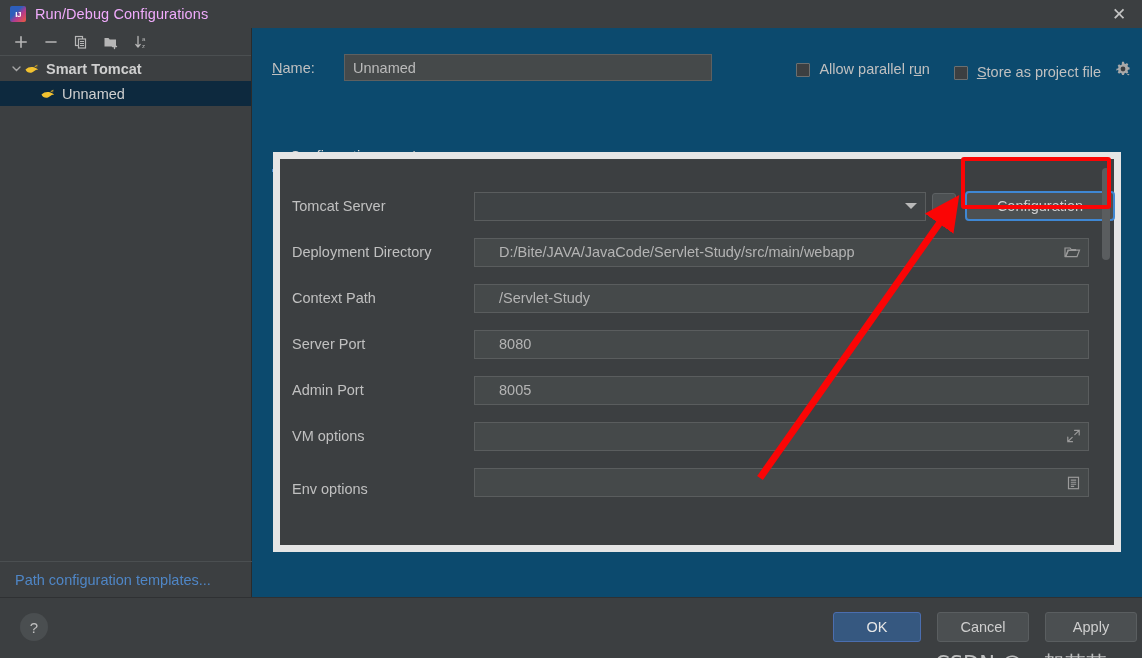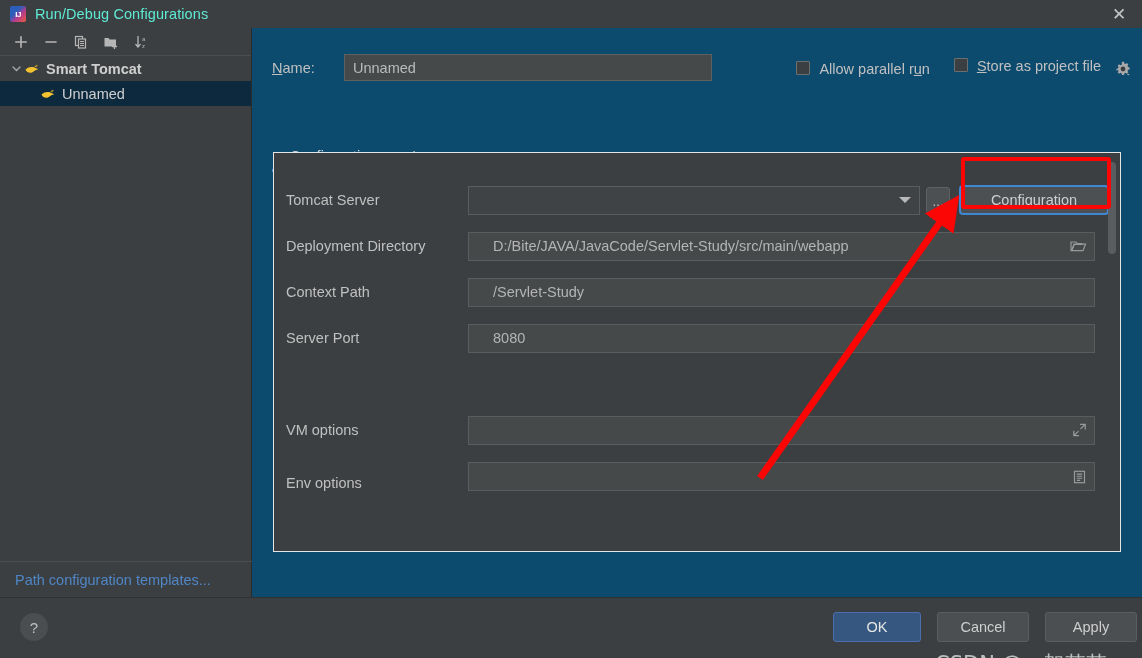--- a/index.html
+++ b/index.html
@@ -23,21 +23,21 @@
     width: 16px; height: 16px; margin-left: 10px; margin-right: 9px;
     background: linear-gradient(135deg,#2d5ebb 0%,#2d5ebb 38%,#b33b8e 60%,#ef5a3d 100%);
     border-radius: 2px; position: relative; flex: none;
   }
   .ij-logo::after {
     content: "IJ"; position: absolute; inset: 0;
     font-size: 8px; font-weight: bold; color: #fff;
     display: flex; align-items: center; justify-content: center;
     letter-spacing: -0.5px;
   }
-  .title-text { font-size: 14.5px; color: #5eead4; letter-spacing: .1px; }
+  .title-text { font-size: 14.5px; color: #f0abfc; letter-spacing: .1px; }
   .win-close {
     position: absolute; right: 8px; top: 2px; width: 30px; height: 24px;
     display: flex; align-items: center; justify-content: center;
     color: #c4c4c4; font-size: 17px; line-height: 1; cursor: default;
   }
 
   
   .left-panel {
     position: absolute; left: 0; top: 28px; width: 252px; height: 569px;
     background: #3c3f41;
@@ -79,36 +79,36 @@
   .name-label { font-size: 14.5px; color: #c0c0c0; width: 72px; }
   .name-label u { text-decoration: underline; }
   .name-input {
     width: 368px; height: 27px; background: #45494a;
     border: 1px solid #5e6060; color: #bbbbbb;
     font-size: 14.5px; font-family: "Liberation Sans", sans-serif;
     padding: 0 8px; outline: none;
   }
 
   .opts-row { position: absolute; right: 8px; top: 30px; display: flex; align-items: center; gap: 24px; }
-  .opt { display: flex; align-items: flex-start; gap: 9px; font-size: 14.5px; color: #c0c0c0; cursor: default; }
+  .opt { display: flex; align-items: flex-end; gap: 9px; font-size: 14.5px; color: #c0c0c0; cursor: default; }
   .cbox { width: 14px; height: 14px; border: 1px solid #6b6f70; background: #3c3f41; border-radius: 1px; flex: none; }
   .gear-wrap { margin-left: 2px; width: 22px; height: 22px; position: relative; display: flex; align-items: center; justify-content: center; }
 
   
   .tabs { position: absolute; left: 20px; top: 112px; display: flex; align-items: flex-end; height: 32px; }
   .tab { font-size: 14.5px; color: #bcbcbc; padding: 0 18px 8px 18px; cursor: pointer; position: relative; }
   .tab.active { color: #d6d6d6; }
   .tab.active::after {
     content: ""; position: absolute; left: 0; right: 0; bottom: 0; height: 3px; background: #4a88c7;
   }
 
   
   .form-card {
     position: absolute; left: 21px; top: 124px; width: 848px; height: 400px;
-    border: 1px solid #e5e5e5; background: #3c3f41;
+    border: 7px solid #e5e5e5; background: #3c3f41;
   }
   .form-inner { position: absolute; left: 0; top: 0; right: 15px; bottom: 0; }
   .frow { position: absolute; left: 12px; right: 10px; height: 30px; display: flex; align-items: center; }
   .flabel { width: 182px; font-size: 14.5px; color: #c0c0c0; flex: none; }
   .finput {
     flex: 1; height: 29px; background: #45494a; border: 1px solid #5a5d5e;
     display: flex; align-items: center; padding: 0 24px; font-size: 14.5px; color: #b4b4b4;
     position: relative;
   }
   .f-icon-right { position: absolute; right: 7px; top: 50%; transform: translateY(-50%); display: flex; }
@@ -318,20 +318,26 @@
           </div>
         </div>
 
         <div class="frow" style="top:170px;">
           <div class="flabel">Server Port</div>
           <div class="finput">
             <span>8080</span>
           </div>
         </div>
 
+        <div class="frow" style="top:216px;">
+          <div class="flabel">Admin Port</div>
+          <div class="finput">
+            <span>8005</span>
+          </div>
+        </div>
 
         <div class="frow" style="top:262px;">
           <div class="flabel">VM options</div>
           <div class="finput">
             <span></span>
             <span class="f-icon-right">
               <svg width="15" height="15" viewBox="0 0 15 15">
                 <path d="M8.5 1.8h4.7v4.7M13.2 1.8L8.8 6.2" stroke="#9a9a9a" stroke-width="1.2" fill="none" stroke-linecap="round"></path>
                 <path d="M6.5 13.2H1.8V8.5M1.8 13.2l4.4-4.4" stroke="#9a9a9a" stroke-width="1.2" fill="none" stroke-linecap="round"></path>
               </svg>

